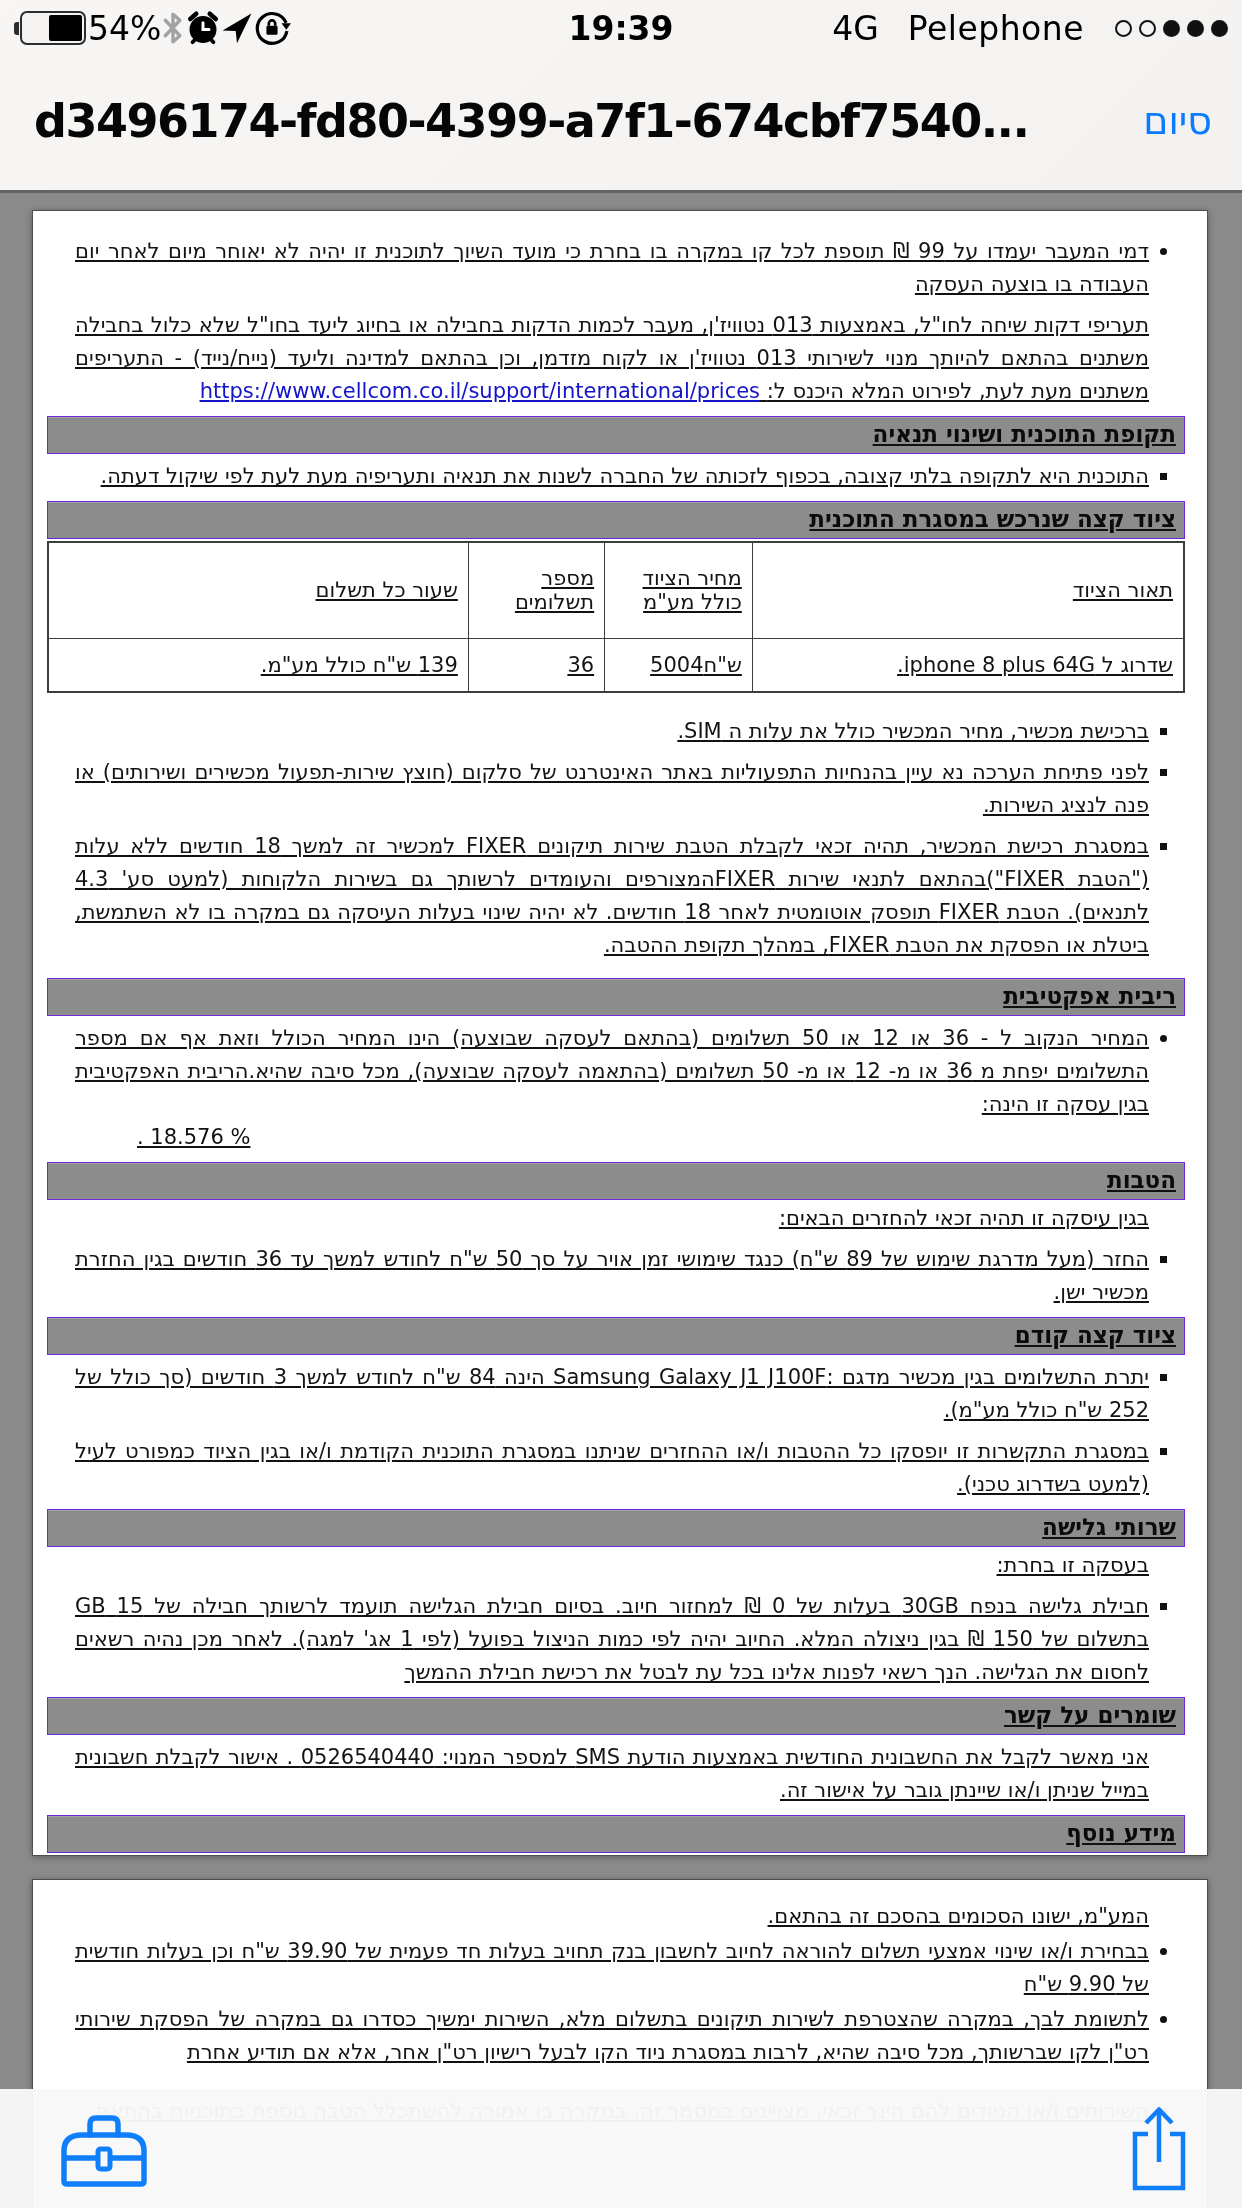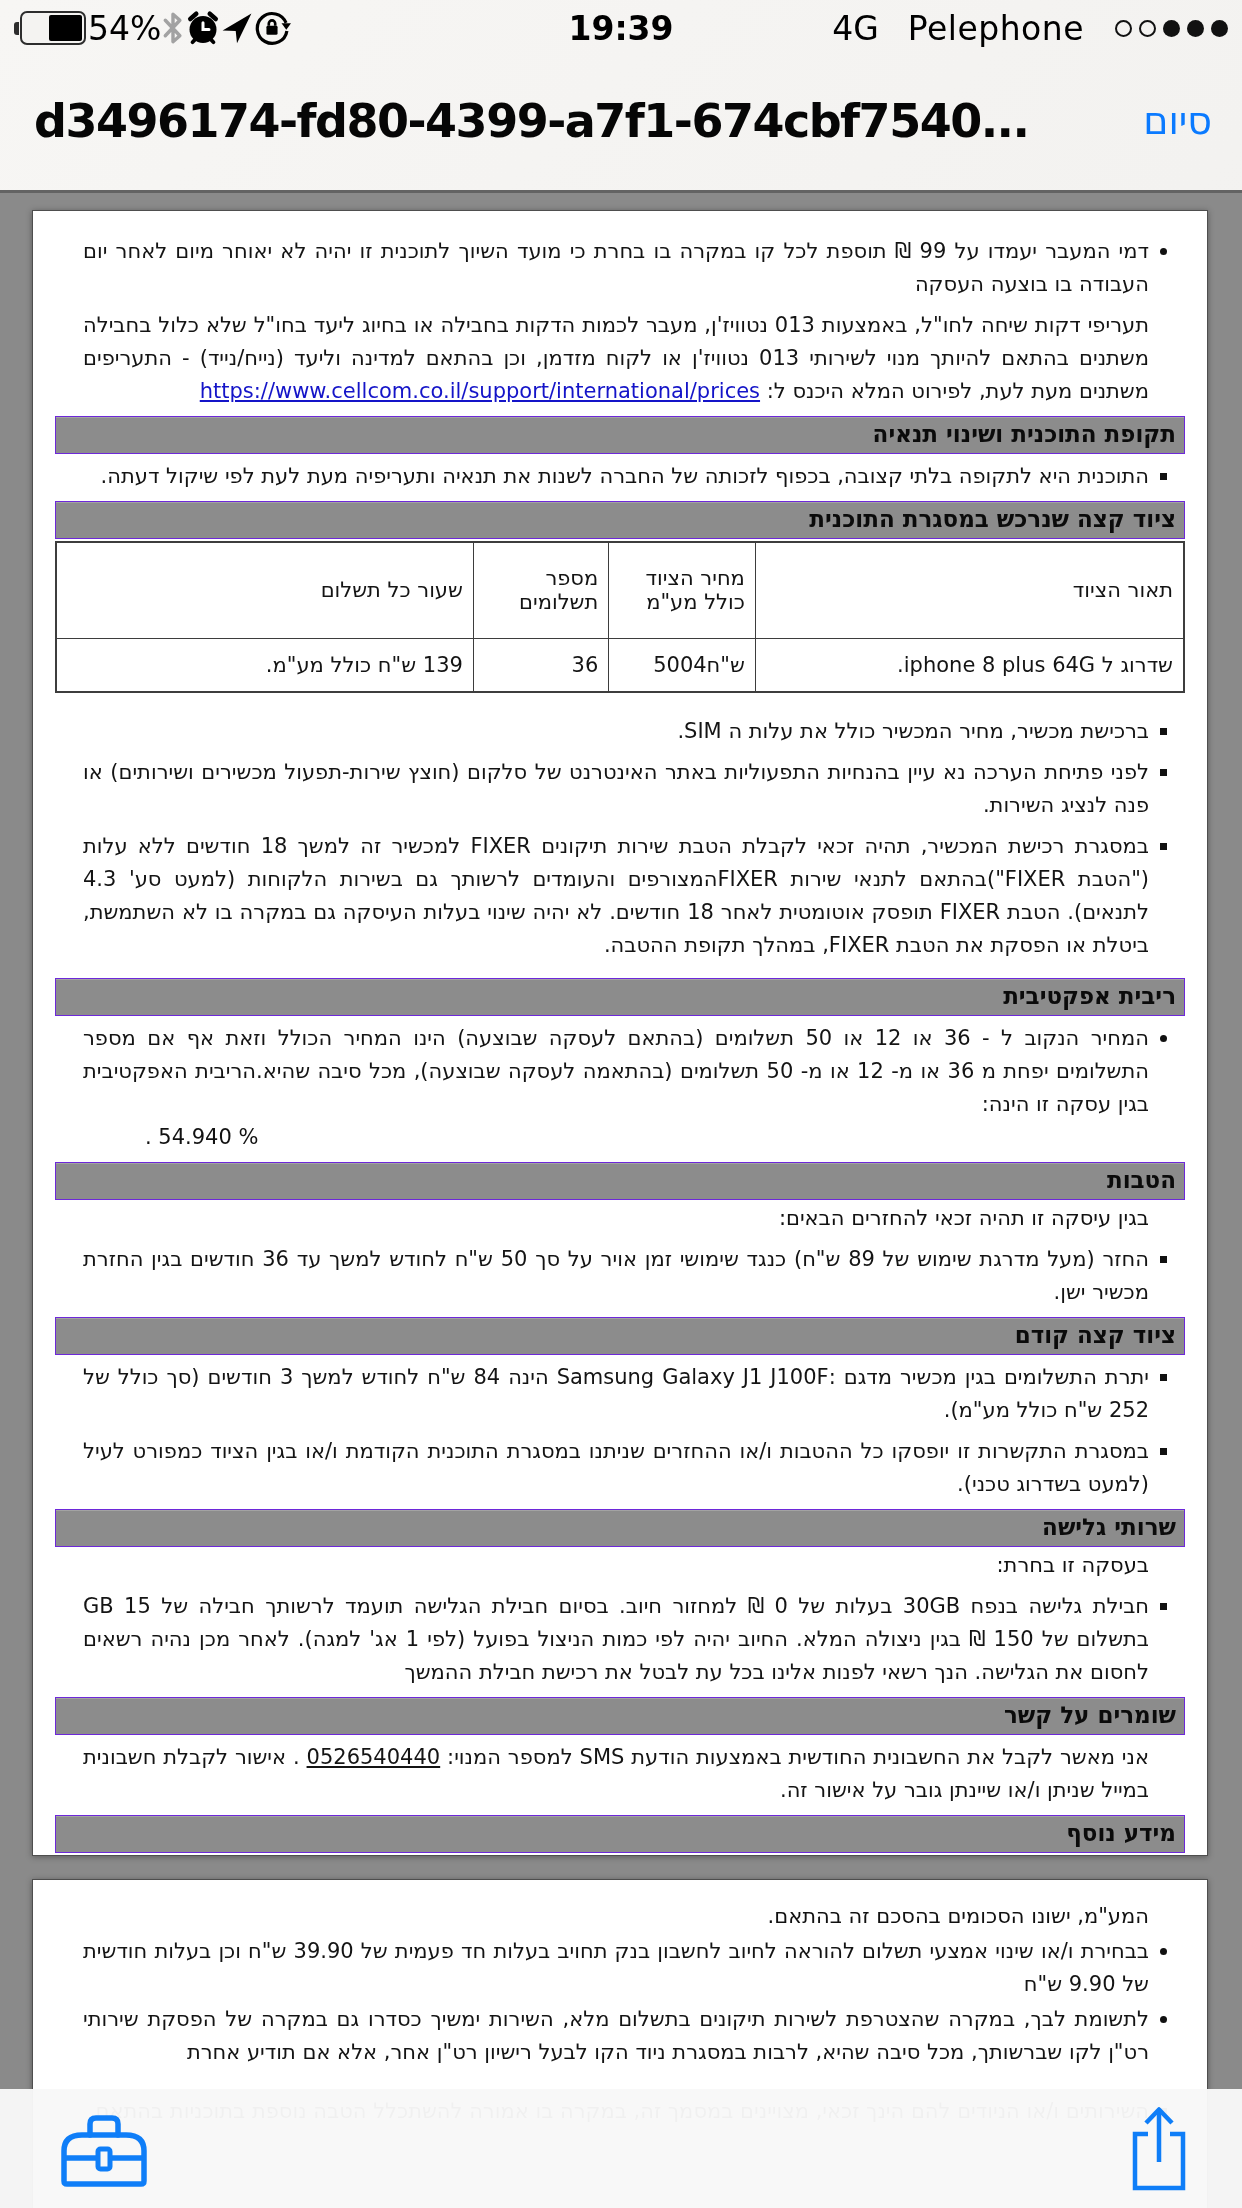--- a/index.html
+++ b/index.html
@@ -28,21 +28,21 @@
   .sigdot.f{background:#111;}
   
   .nav{position:absolute;top:56px;left:0;right:0;height:134px;display:flex;align-items:center;padding:0 30px 4px 34px;box-sizing:border-box;}
   .nav-title{font-size:46px;font-weight:700;letter-spacing:-1.5px;color:#060606;white-space:nowrap;}
   .nav-done{margin-left:auto;font-size:38px;color:#0a7aff;white-space:nowrap;}
   
   .viewer{position:absolute;top:190px;left:0;right:0;bottom:0;background:#8a8a8a;border-top:3px solid #636363;overflow:hidden;}
   .pdfpage{position:absolute;left:32px;width:1176px;background:#fff;border:1px solid #4e4e4e;box-shadow:0 1px 6px rgba(0,0,0,.35);box-sizing:border-box;overflow:hidden;}
   .page1{top:17px;height:1646px;}
   .page2{top:1686px;height:360px;}
-  .pagepad{padding:24px 22px 0 22px;direction:rtl;}
+  .pagepad{padding:24px 22px 0 14px;direction:rtl;text-decoration:underline;}
   
   .bar{background:#8c8c8c;border:1px solid #6d28d9;box-shadow:inset 0 1px 0 #a3a3a3;height:36px;line-height:34px;
        font-size:23px;font-weight:700;color:#0b0b0b;padding:0 8px;margin:0 0 6px 0;}
   .tblock{font-size:21px;line-height:33px;text-align:justify;color:#141414;margin:0 36px 8px 28px;}
   .pline{margin:0 36px 8px 28px;font-size:21px;line-height:33px;}
   .bullet{display:flex;direction:rtl;margin:0 8px 8px 28px;}
   .bmark{flex:0 0 28px;display:flex;justify-content:center;}
   .bmark i{display:block;margin-top:13px;background:#111;}
   .bmark.dot i{width:7px;height:7px;border-radius:50%;}
   .bmark.sq i{width:7px;height:7px;}
@@ -192,21 +192,21 @@
       </div>
 
       <div class="bar">ריבית אפקטיבית</div>
 
       <div class="bullet" style="margin-bottom:0;">
         <span class="bmark dot">
             <i></i>
           </span>
         <div class="btext">המחיר הנקוב ל - 36 או 12 או 50 תשלומים (בהתאם לעסקה שבוצעה) הינו המחיר הכולל וזאת אף אם מספר התשלומים יפחת מ 36 או מ- 12 או מ- 50 תשלומים (בהתאמה לעסקה שבוצעה), מכל סיבה שהיא.הריבית האפקטיבית בגין עסקה זו הינה:</div>
       </div>
-      <div class="rate-line">. 54.940 %</div>
+      <div class="rate-line">. 18.576 %</div>
 
       <div class="bar" style="margin-bottom:2px;">הטבות</div>
       <div class="pline">בגין עיסקה זו תהיה זכאי להחזרים הבאים:</div>
 
       <div class="bullet">
         <span class="bmark sq">
             <i></i>
           </span>
         <div class="btext">החזר (מעל מדרגת שימוש של 89 ש"ח) כנגד שימושי זמן אויר על סך 50 ש"ח לחודש למשך עד 36 חודשים בגין החזרת מכשיר ישן.</div>
       </div>

